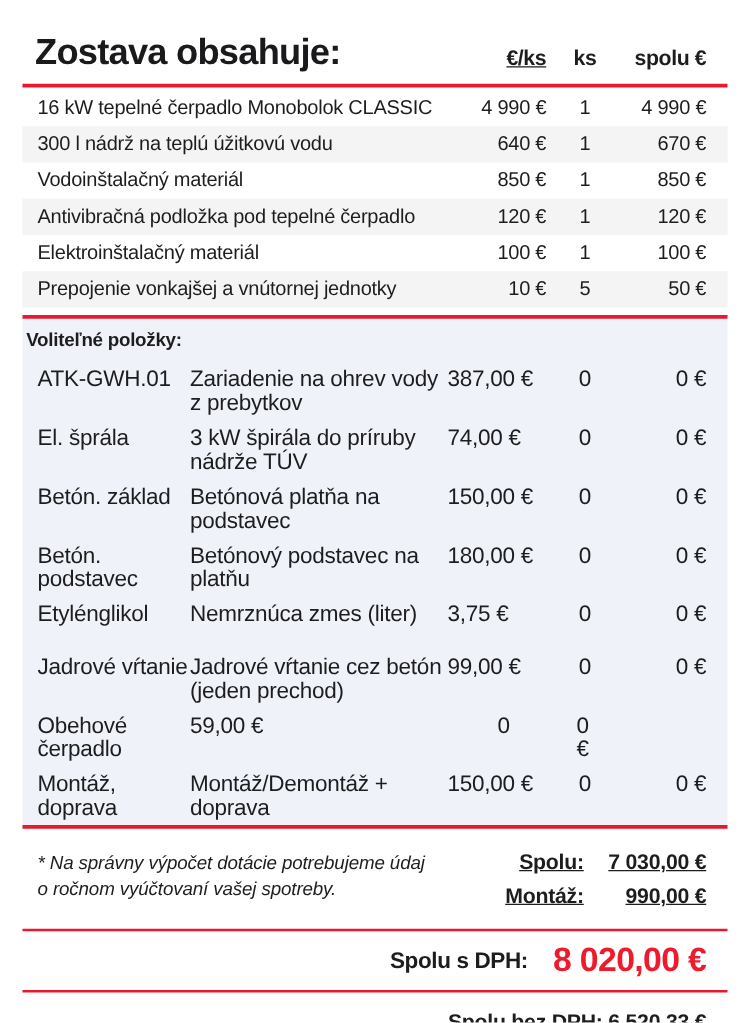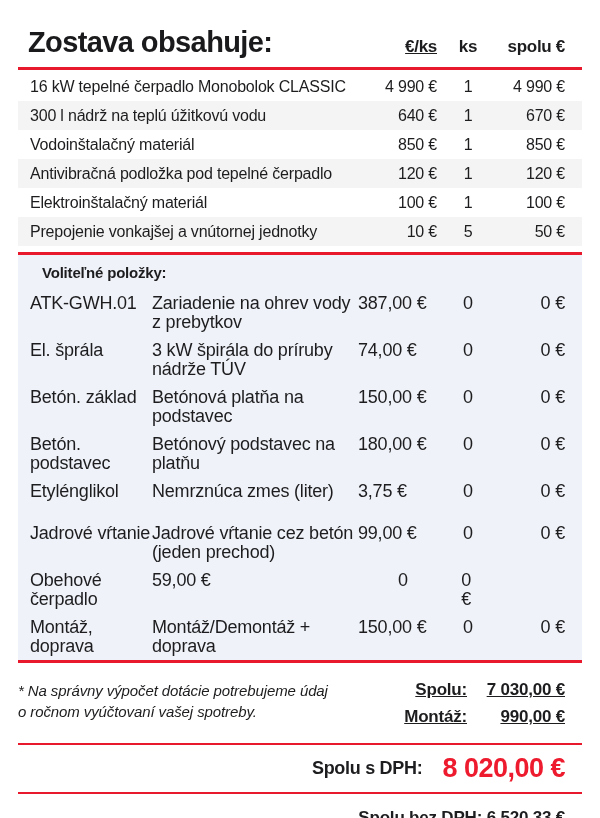--- a/index.html
+++ b/index.html
@@ -49,21 +49,21 @@
   
   .optional {
     margin-top: 6px;
     background: #eff2f8;
     border-top: 3px solid #e8192d;
     border-bottom: 3px solid #e8192d;
     padding: 9px 0 4px 0;
   }
   .optional-heading {
     font-size: 15px; font-weight: 700; letter-spacing: -0.2px;
-    padding-left: 24px; margin-bottom: 4px;
+    padding-left: 3px; margin-bottom: 4px;
   }
   .o-row {
     display: grid;
     grid-template-columns: 122px 1fr 90px 40px 94px;
     align-items: start;
     min-height: 42px;
     padding: 9px 0 0 12px;
     font-size: 18px; font-weight: 500; letter-spacing: -0.2px;
     line-height: 19px;
   }
@@ -73,21 +73,21 @@
   .o-row .total { text-align: right; padding-right: 17px; }
 
   
   .summary {
     display: flex; justify-content: space-between;
     margin-top: 17px;
   }
   .note {
     width: 320px;
     font-style: italic; font-size: 15px; line-height: 1.4;
-    margin-left: 0; padding-left: 14px; text-indent: -14px;
+    margin-left: 12px; padding-left: 14px; text-indent: -14px;
     letter-spacing: -0.1px;
   }
   .totals { display: grid; grid-template-columns: auto 98px; row-gap: 7px; align-content: start; padding-right: 17px; text-decoration: underline; }
   .totals .lbl { text-align: right; font-size: 17px; font-weight: 600; letter-spacing: -0.2px; }
   .totals .val { text-align: right; font-size: 17px; font-weight: 700; letter-spacing: -0.2px; }
 
   .dph-band { margin-top: 16px; }
   .dph-row {
     display: flex; justify-content: flex-end; align-items: center;
     gap: 20px; padding: 8px 17px 8px 0; min-height: 45px;

